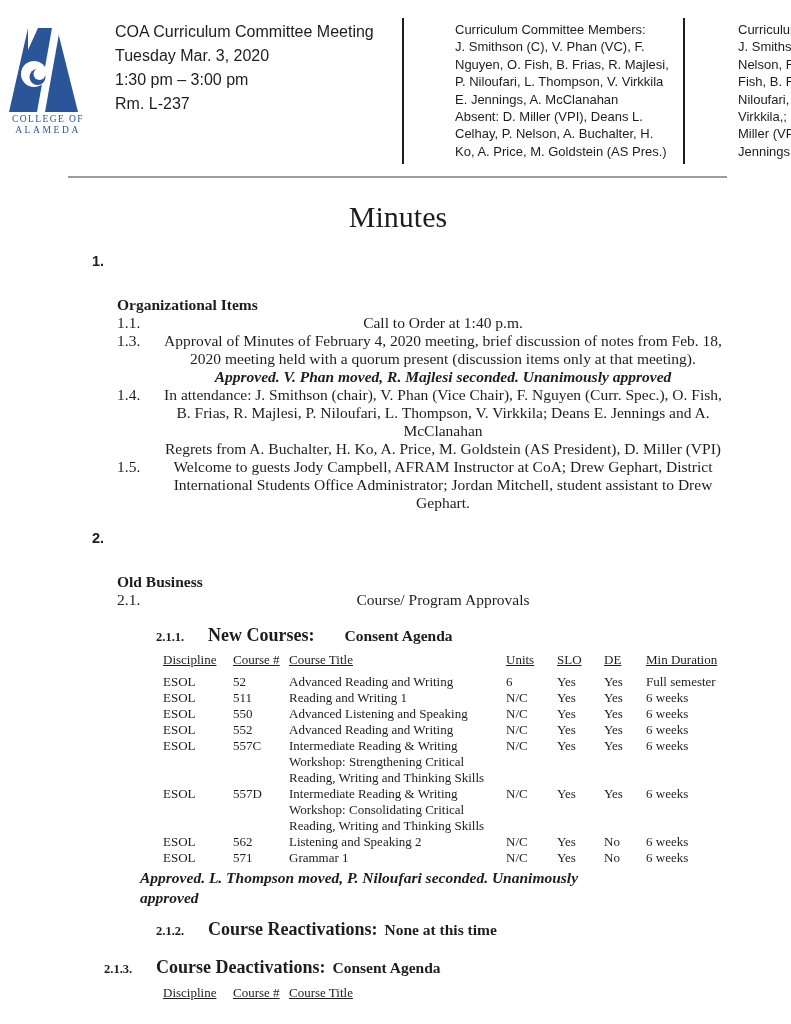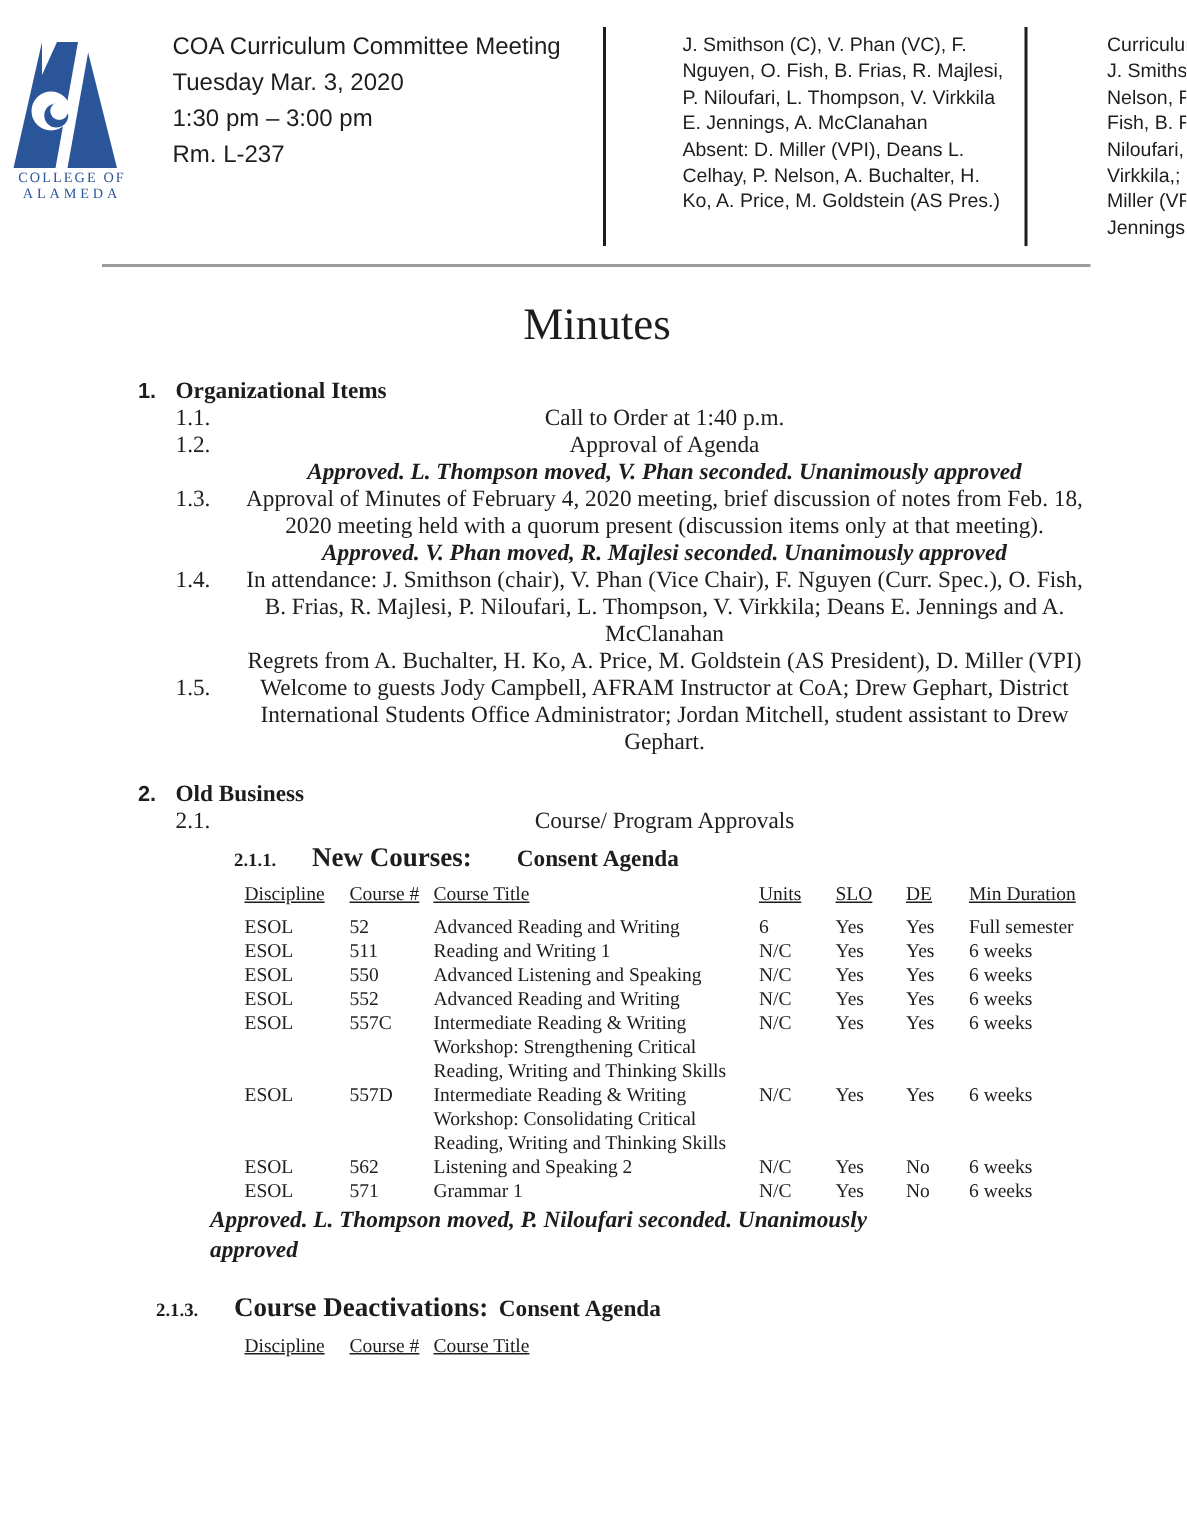--- a/index.html
+++ b/index.html
@@ -22,27 +22,27 @@
   .rule{position:absolute;left:68px;top:176px;width:659px;height:2px;background:#9c9c9c;}
 
   
   .title{position:absolute;left:68px;top:200px;width:660px;text-align:center;
          font-size:30px;line-height:34px;}
 
   
   .body{position:absolute;left:92px;top:252px;width:645px;font-size:15.5px;line-height:18px;}
   .row1{display:flex;}
   .row1 .num{width:25px;font-weight:bold;font-family:"Liberation Sans",sans-serif;font-size:14.5px;}
-  .row1 .h1t{font-weight:bold;}
+  .row1 .h1t{font-weight:bold;margin-top:44px;}
   .sub{display:flex;margin-left:25px;}
   .sub .num{width:46px;flex:none;}
   .sub .txt{width:560px;text-align:center;}
   .appr{font-weight:bold;font-style:italic;}
   .sec2{margin-top:17px;}
-  .l3{display:flex;align-items:baseline;margin-left:64px;margin-top:5px;font-weight:bold;}
+  .l3{display:flex;align-items:baseline;margin-left:64px;margin-top:17px;font-weight:bold;}
   .l3 .num{width:52px;flex:none;font-size:12.5px;}
   .l3 .lbl{font-size:18px;white-space:nowrap;}
   .l3 .val{font-size:15.5px;margin-left:30px;white-space:nowrap;}
   .l3.tight .val{margin-left:7px;}
   .l3.mt212{margin-top:12px;}
   .l3.mt213{margin-top:18px;margin-left:12px;}
 
   
   .tbl{margin-left:71px;margin-top:6px;font-size:13px;}
   .trow{display:flex;line-height:16px;}
@@ -83,20 +83,21 @@
   <div class="hdr-text">
     <div>COA Curriculum Committee Meeting</div>
     <div>Tuesday Mar. 3, 2020</div>
     <div>1:30 pm – 3:00 pm</div>
     <div>Rm. L-237</div>
   </div>
 
   <div class="vline v1"></div>
 
   <div class="members">
+    <div>Curriculum Committee Members:</div>
     <div>J. Smithson (C), V. Phan (VC), F.</div>
     <div>Nguyen, O. Fish, B. Frias, R. Majlesi,</div>
     <div>P. Niloufari, L. Thompson, V. Virkkila</div>
     <div>E. Jennings, A. McClanahan</div>
     <div>Absent: D. Miller (VPI), Deans L.</div>
     <div>Celhay, P. Nelson, A. Buchalter, H.</div>
     <div>Ko, A. Price, M. Goldstein (AS Pres.)</div>
   </div>
 
   <div class="vline v2"></div>
@@ -123,27 +124,20 @@
       <span class="h1t">Organizational Items</span>
     </div>
 
     <div class="sub">
       <span class="num">1.1.</span>
       <div class="txt">
           <div>Call to Order at 1:40 p.m.</div>
         </div>
     </div>
 
-    <div class="sub">
-      <span class="num">1.2.</span>
-      <div class="txt">
-        <div>Approval of Agenda</div>
-        <div class="appr">Approved. L. Thompson moved, V. Phan seconded. Unanimously approved</div>
-      </div>
-    </div>
 
     <div class="sub">
       <span class="num">1.3.</span>
       <div class="txt">
         <div>Approval of Minutes of February 4, 2020 meeting, brief discussion of notes from Feb. 18, 2020 meeting held with a quorum present (discussion items only at that meeting).</div>
         <div class="appr">Approved. V. Phan moved, R. Majlesi seconded. Unanimously approved</div>
       </div>
     </div>
 
     <div class="sub">
@@ -259,20 +253,25 @@
         <div class="c3">Grammar 1</div>
         <div class="c4">N/C</div>
         <div class="c5">Yes</div>
         <div class="c6">No</div>
         <div class="c7">6 weeks</div>
       </div>
     </div>
 
     <div class="tbl-appr">Approved. L. Thompson moved, P. Niloufari seconded. Unanimously approved</div>
 
+    <div class="l3 tight mt212">
+      <span class="num">2.1.2.</span>
+      <span class="lbl">Course Reactivations:</span>
+      <span class="val">None at this time</span>
+    </div>
 
     <div class="l3 tight mt213">
       <span class="num">2.1.3.</span>
       <span class="lbl">Course Deactivations:</span>
       <span class="val">Consent Agenda</span>
     </div>
 
     <div class="dhead">
       <div class="c1"><span>Discipline</span></div>
       <div class="c2"><span>Course #</span></div>

